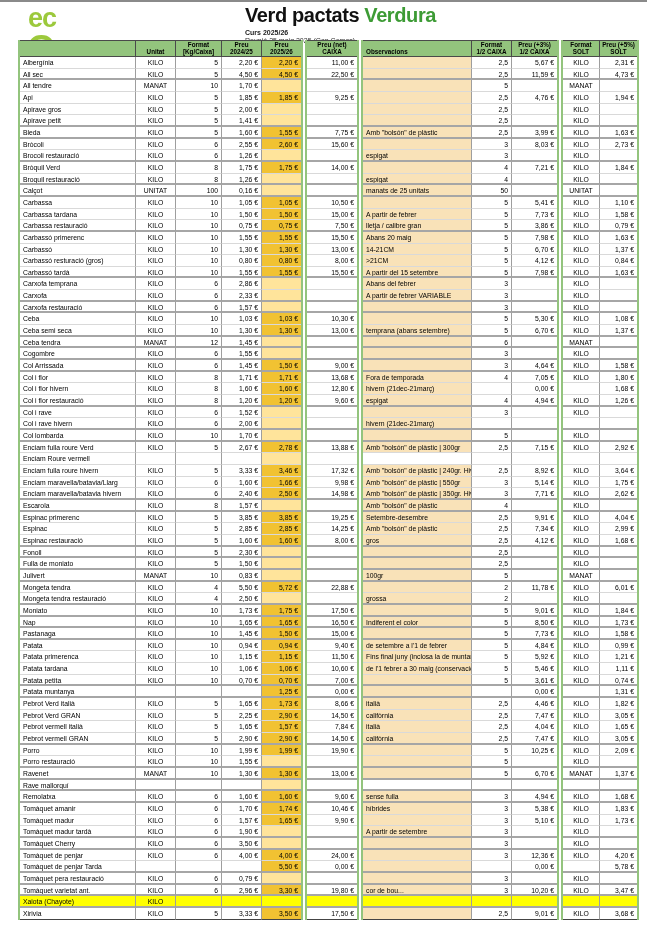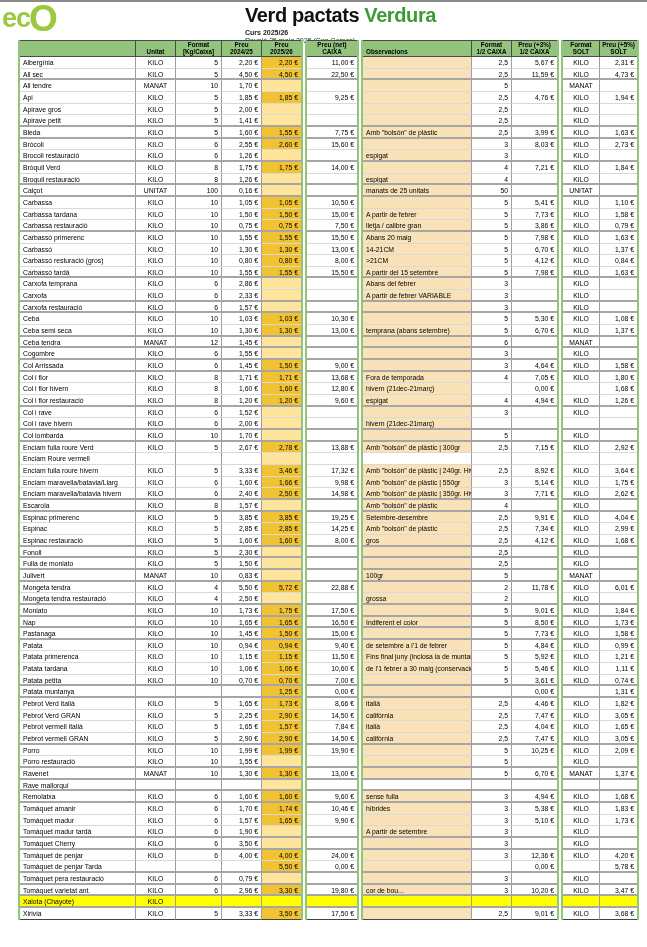--- a/index.html
+++ b/index.html
@@ -11,21 +11,21 @@
     --obs:#F9E2B8;
     --yellow:#FFFF00;
     --rowline:#D9D9D9;
     --sepline:#A6A6A6;
     --cellline:#9E9E9E;
     --hline:#4a4a4a;
   }
   html,body{margin:0;padding:0;}
   body{font-family:"Liberation Sans", sans-serif; background:#ffffff; width:647px; height:947px; position:relative; overflow:hidden;}
   .top-edge{position:absolute;left:0;top:0;width:647px;height:2px;background:#8a8a8a;}
-  .logo{position:absolute;left:2px;top:3px;display:flex;align-items:center;color:var(--logo-green);font-weight:800;letter-spacing:-1px;}
+  .logo{position:absolute;left:28px;top:3px;display:flex;align-items:flex-start;color:var(--logo-green);font-weight:800;letter-spacing:-1px;flex-direction:column;}
   .logo .lg-s{font-size:27px;}
   .logo .lg-o{font-size:37px;font-weight:800;margin:0 -1px;line-height:30px;}
   .title-block{position:absolute;left:245px;top:4px;}
   .title{font-size:20px;font-weight:bold;color:#111;letter-spacing:-0.4px;white-space:nowrap;}
   .title .hl{color:var(--title-green);margin-top:20px;}
   .sub1{font-size:7px;font-weight:bold;color:#222;margin-top:2px;}
   .sub2{font-size:7px;color:#333;margin-top:1px;}
   .table{position:absolute;left:18px;top:40px;width:623px;}
   .trow{display:flex;height:11.66px;}
   .hrow{height:17px;}

